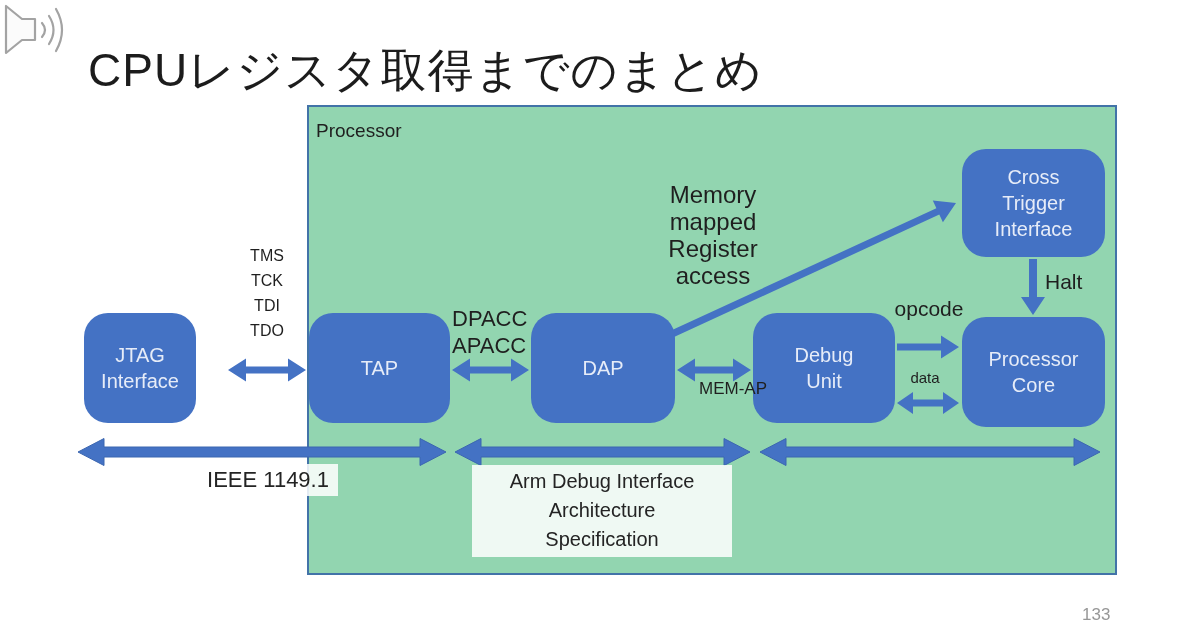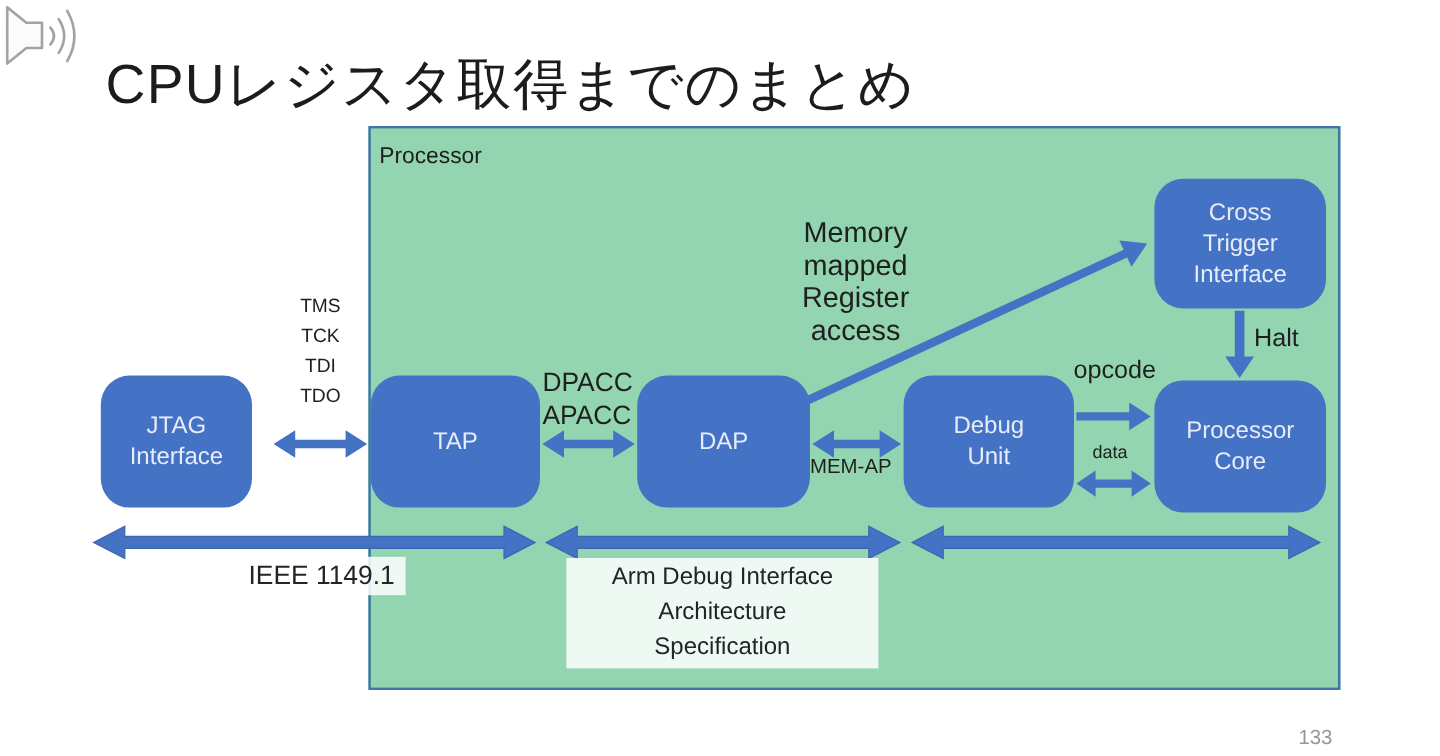--- a/index.html
+++ b/index.html
@@ -19,31 +19,31 @@
     box-sizing:border-box;
   }
   .container-label{
     position:absolute;left:316px;top:120px;font-size:19px;color:#1f1f1f;
   }
   .bbox{
     position:absolute;background:var(--box-blue);border-radius:24px;
     color:var(--box-text);display:flex;align-items:center;justify-content:center;
     text-align:center;font-size:20px;line-height:26px;white-space:pre-line;
   }
-  #box-jtag{left:84px;top:313px;width:126px;height:110px;}
+  #box-jtag{left:84px;top:313px;width:112px;height:110px;}
   #box-tap{left:309px;top:313px;width:141px;height:110px;}
   #box-dap{left:531px;top:313px;width:144px;height:110px;border-radius:25px;}
   #box-debug-unit{left:753px;top:313px;width:142px;height:110px;}
   #box-processor-core{left:962px;top:317px;width:143px;height:110px;}
   #box-cross-trigger{left:962px;top:149px;width:143px;height:108px;}
   .lbl{position:absolute;color:#1f1f1f;white-space:pre-line;}
   #lbl-jtag-signals{left:230px;top:243px;width:74px;text-align:center;font-size:16px;line-height:25px;}
   #lbl-dpacc{left:452px;top:305px;font-size:22px;line-height:27px;}
   #lbl-memory-mapped{left:642px;top:181px;width:142px;text-align:center;font-size:24px;line-height:27px;}
-  #lbl-mem-ap{left:675px;top:379px;font-size:17px;}
+  #lbl-mem-ap{left:675px;top:379px;font-size:17px;padding-left:24px;}
   #lbl-opcode{left:889px;top:297px;width:80px;text-align:center;font-size:21px;}
   #lbl-data{left:885px;top:369px;width:80px;text-align:center;font-size:15px;}
   #lbl-halt{left:1045px;top:270px;font-size:21px;}
   .spec{
     position:absolute;background:var(--spec-bg);text-align:center;
     white-space:pre-line;color:#242424;
   }
   #spec-ieee{left:198px;top:464px;width:140px;height:32px;font-size:22px;line-height:32px;}
   #spec-adi{left:472px;top:465px;width:260px;height:90px;font-size:20px;line-height:29px;padding-top:2px;box-sizing:content-box;}
   #spec-armv8{left:795px;top:461px;width:260px;height:92px;font-size:20px;line-height:29px;padding-top:2px;}

